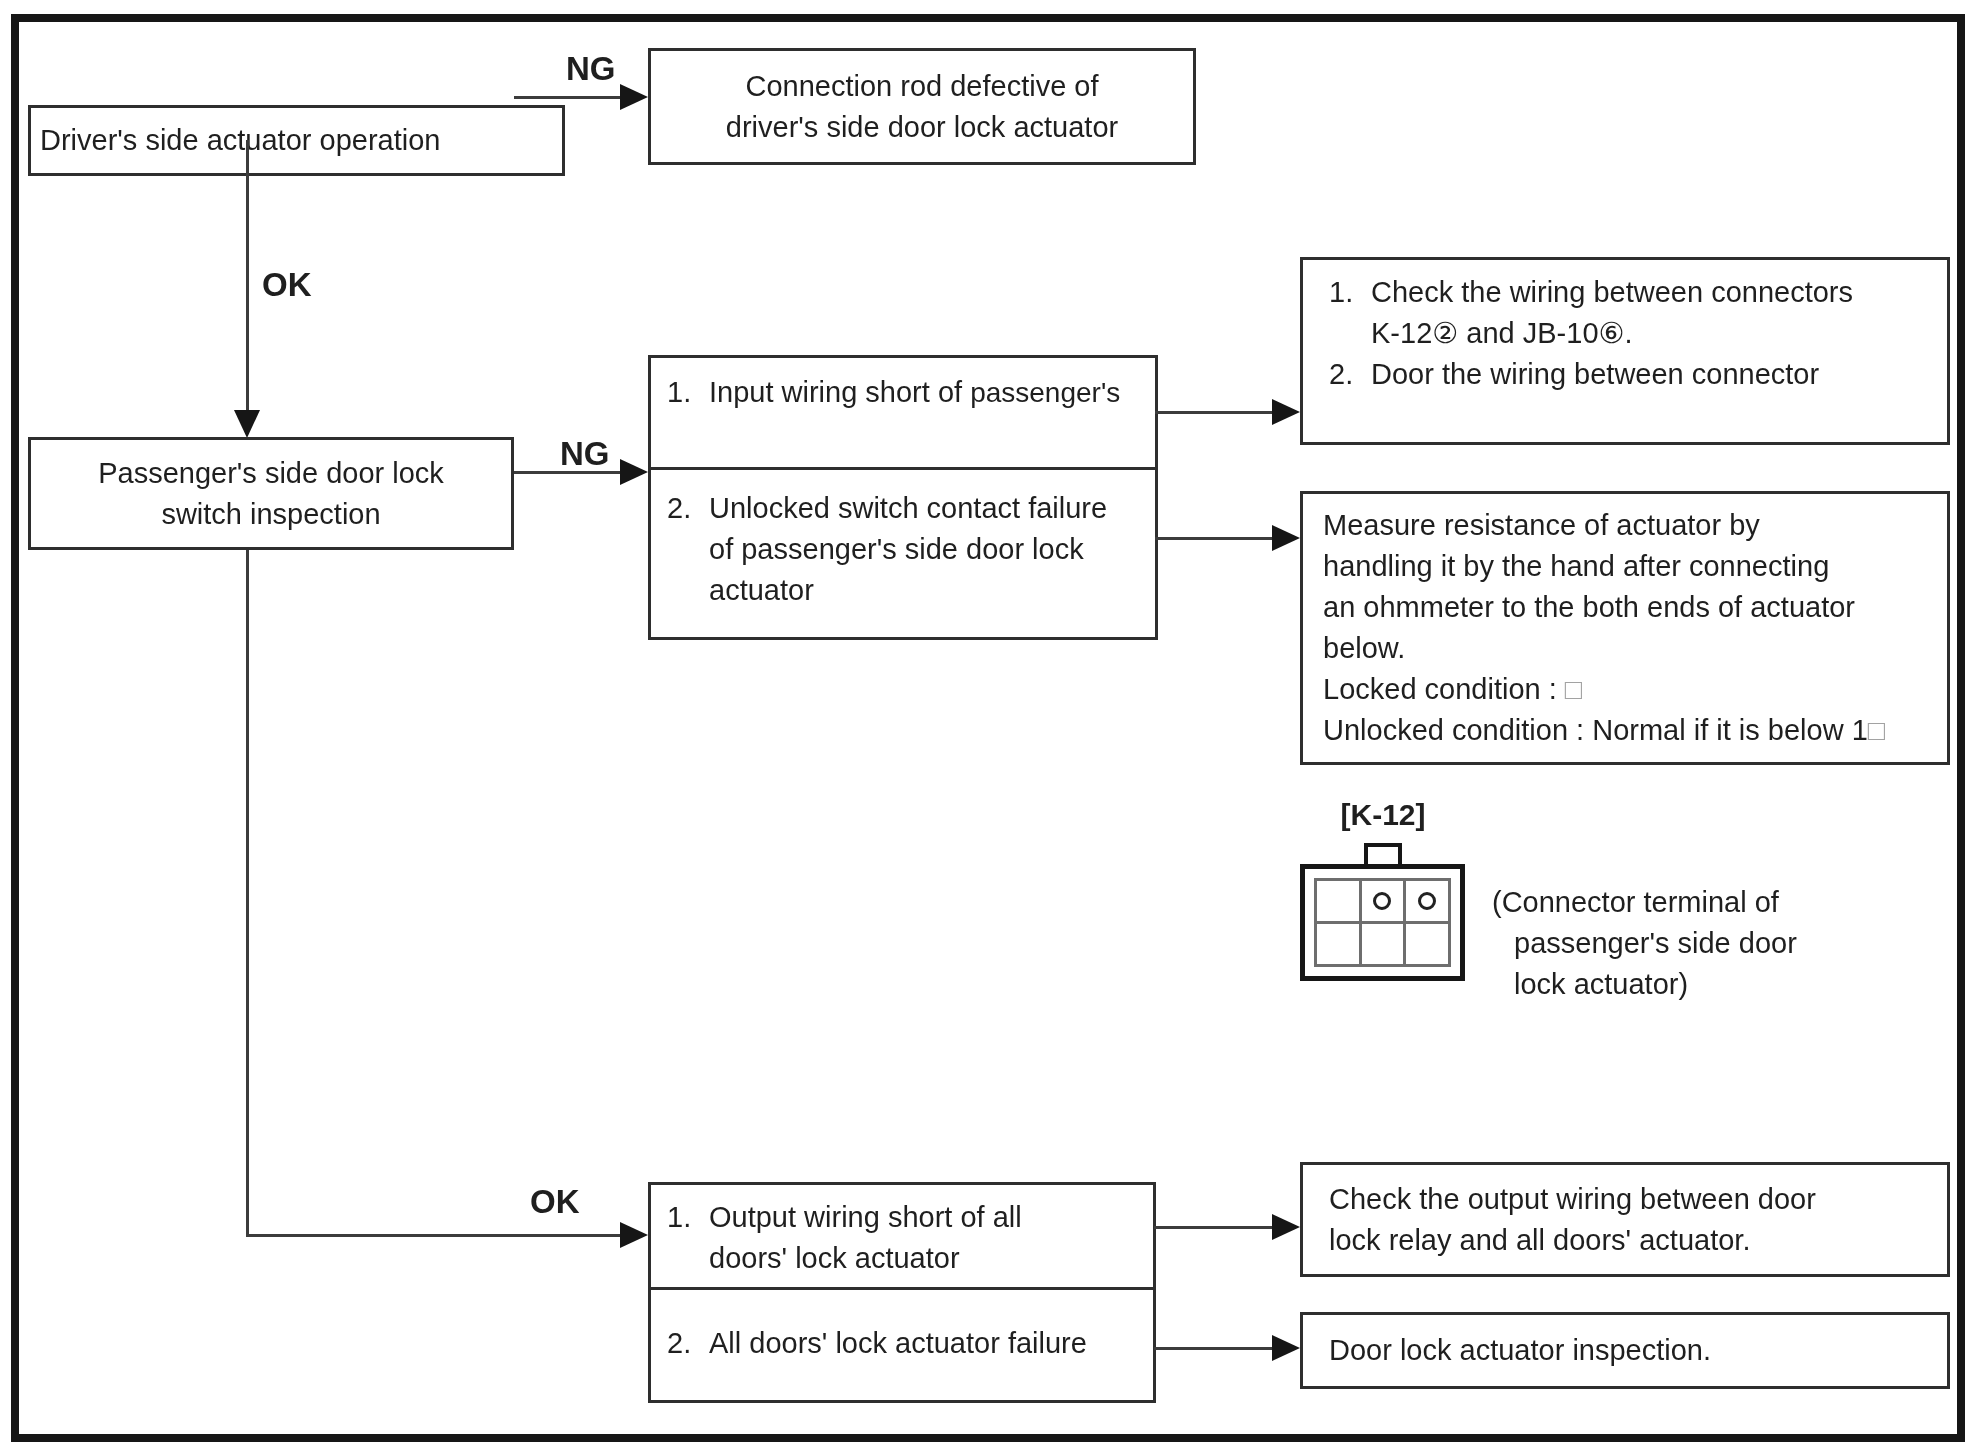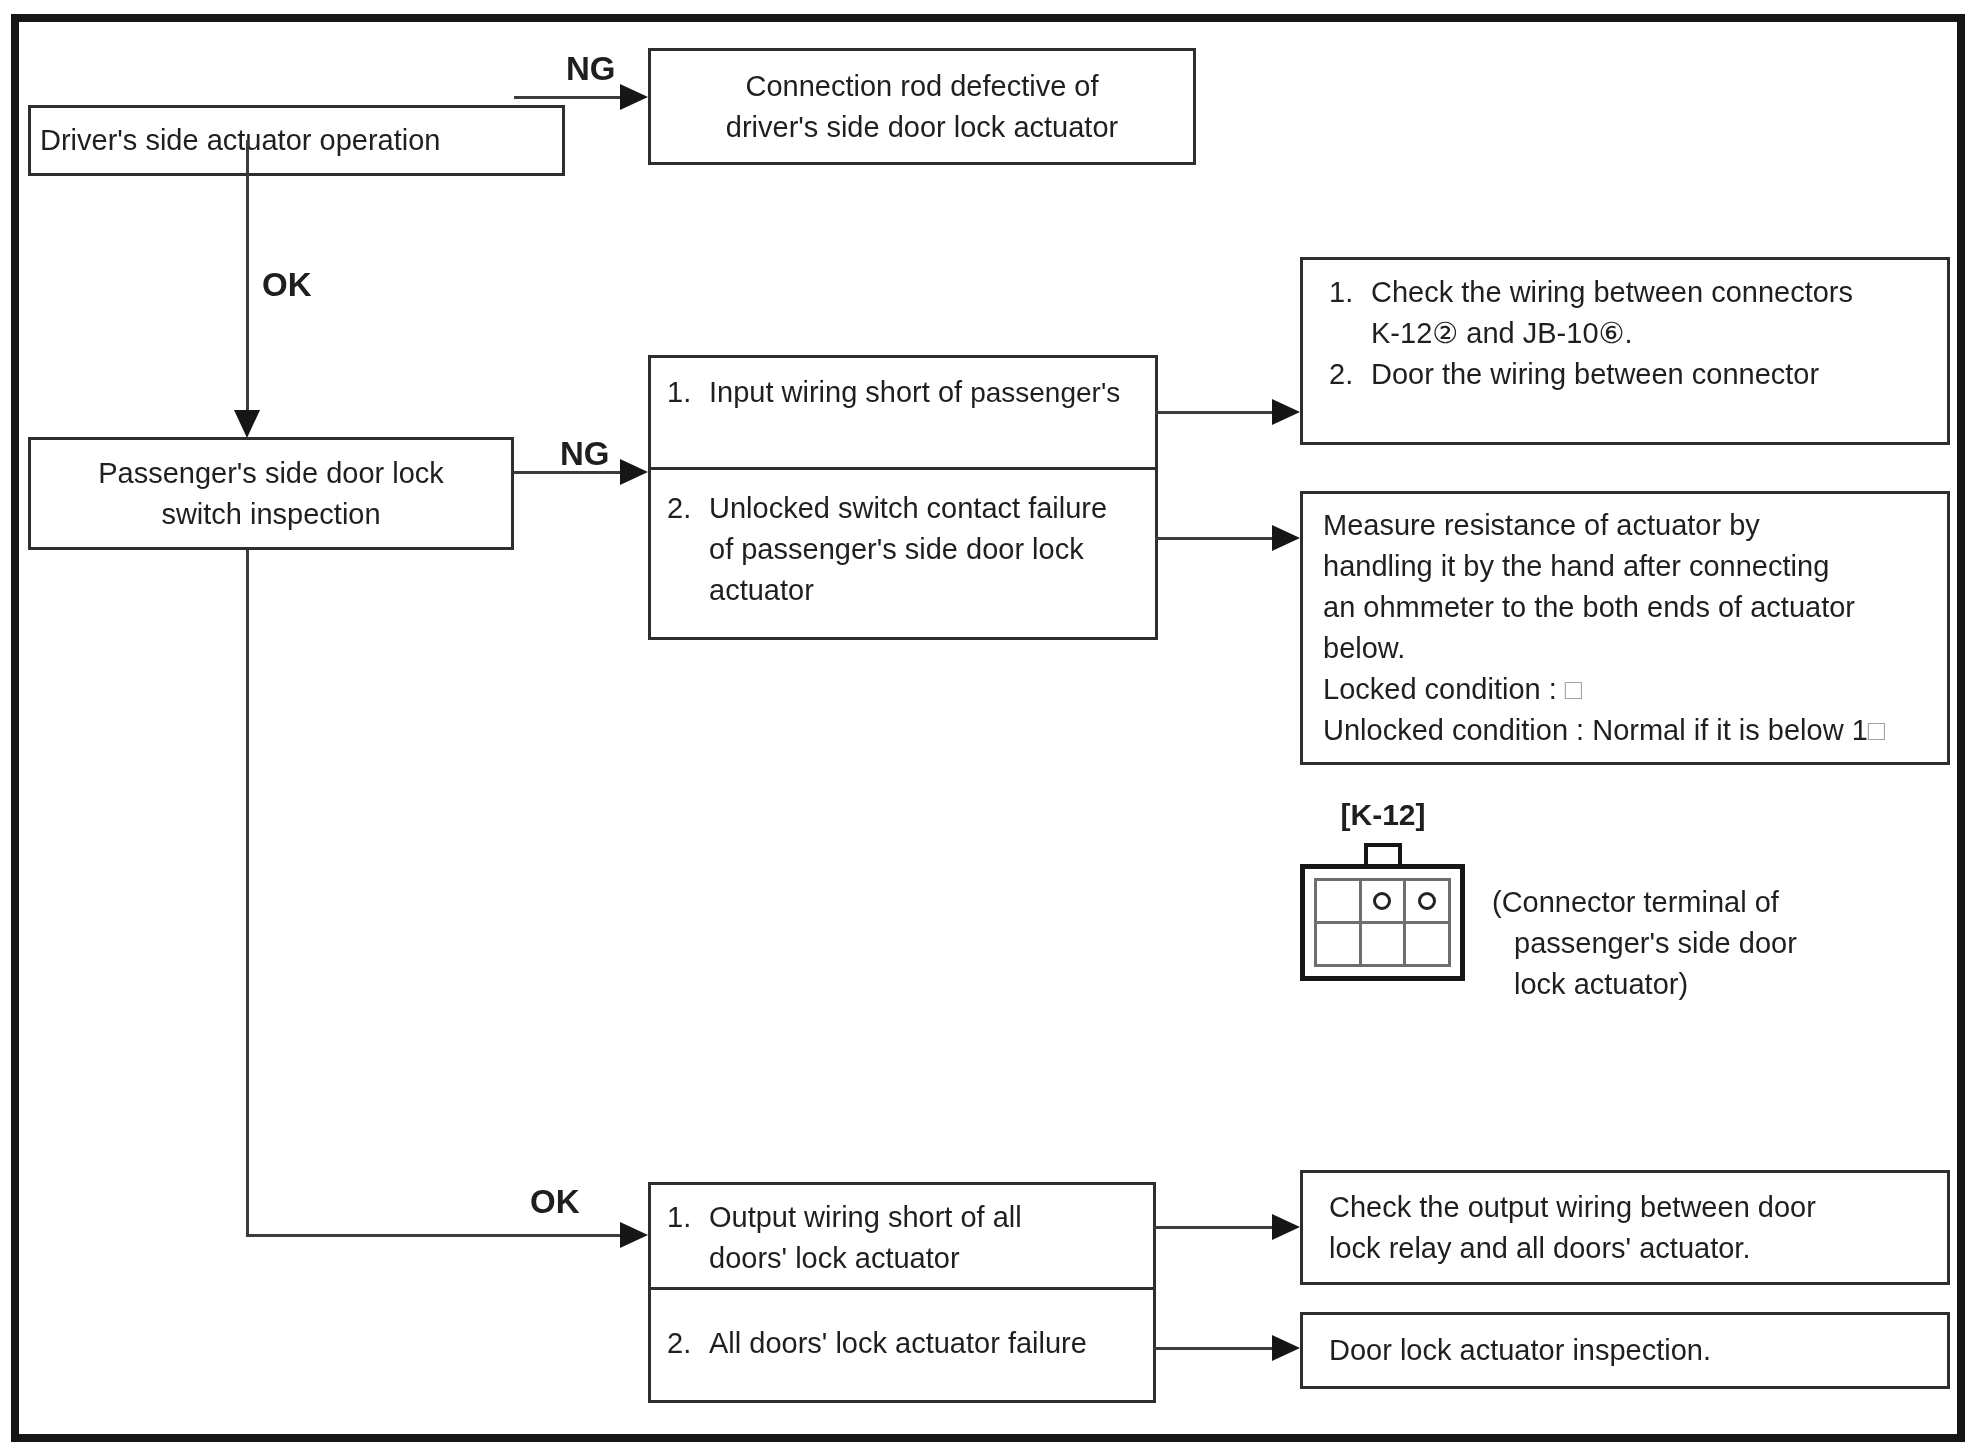--- a/index.html
+++ b/index.html
@@ -176,21 +176,21 @@
         <span>All doors' lock actuator failure</span>
       </div>
     </div>
   </div>
 
   <div class="hl" style="left:1154px;top:1226px;width:120px;"></div>
   <div class="arrow-r" style="left:1272px;top:1214px;"></div>
   <div class="hl" style="left:1154px;top:1347px;width:120px;"></div>
   <div class="arrow-r" style="left:1272px;top:1335px;"></div>
 
-  <div class="box vcenter" style="left:1300px;top:1162px;width:650px;height:115px;padding-left:26px;margin-top:8px;">
+  <div class="box vcenter" style="left:1300px;top:1162px;width:650px;height:115px;padding-left:26px;">
     <div>Check the output wiring between door</div>
     <div>lock relay and all doors' actuator.</div>
   </div>
 
   <div class="box vcenter" style="left:1300px;top:1312px;width:650px;height:77px;padding-left:26px;">
     <div>Door lock actuator inspection.</div>
   </div>
 
 </div>
 

